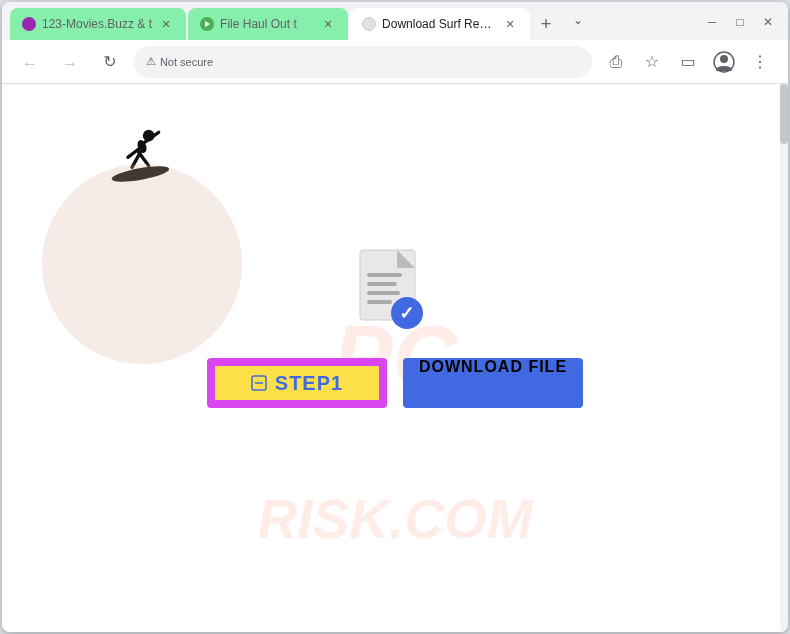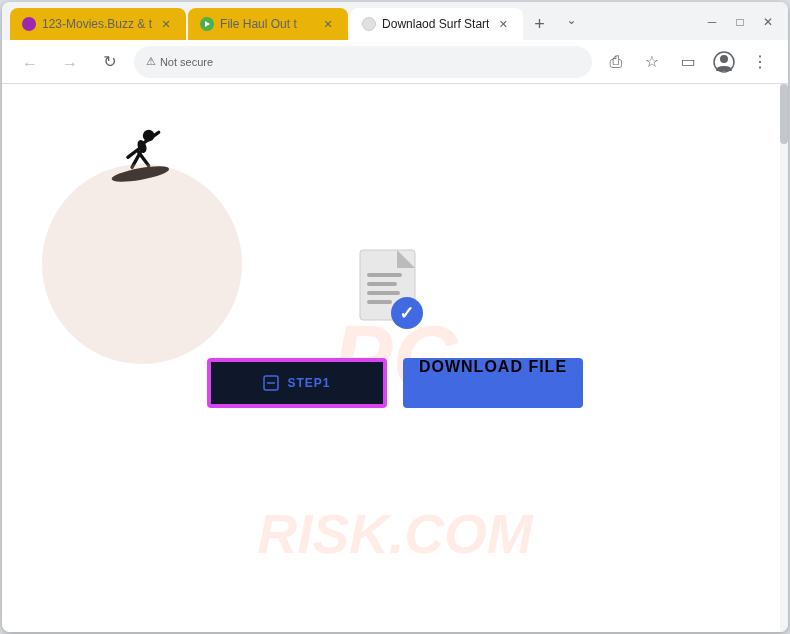--- a/index.html
+++ b/index.html
@@ -29,21 +29,21 @@
     }
 
     .tab {
       height: 32px;
       display: flex;
       align-items: center;
       padding: 0 12px;
       border-radius: 8px 8px 0 0;
       font-size: 12px;
       color: #5f6368;
-      background: #eab308;
+      background: #86efac;
       gap: 6px;
       min-width: 150px;
       max-width: 180px;
     }
 
     .tab.active {
       background: white;
       color: #202124;
     }
 
@@ -207,21 +207,21 @@
       color: rgba(255, 100, 50, 0.12);
       white-space: nowrap;
       pointer-events: none;
       user-select: none;
       font-style: italic;
       line-height: 1;
     }
 
     .watermark-bottom {
       position: absolute;
-      bottom: 66px;
+      bottom: 81px;
       left: 50%;
       transform: translateX(-50%);
       font-size: 55px;
       font-weight: 900;
       color: rgba(255, 100, 50, 0.12);
       white-space: nowrap;
       pointer-events: none;
       user-select: none;
       font-style: italic;
     }
@@ -286,24 +286,24 @@
 
     .buttons-row {
       display: flex;
       gap: 16px;
       align-items: center;
     }
 
     .btn-step1 {
       width: 180px;
       height: 50px;
-      border: 4px solid #d946ef;
-      background: #0f172a;
+      border: 8px solid #d946ef;
+      background: #fde047;
       color: #4169e1;
-      font-size: 12px;
+      font-size: 20px;
       font-weight: 700;
       letter-spacing: 1px;
       border-radius: 4px;
       cursor: pointer;
       display: flex;
       align-items: center;
       justify-content: center;
       gap: 8px;
     }
 
@@ -346,21 +346,21 @@
             <circle cx="5" cy="5" r="5" fill="#4caf50"></circle>
             <polygon points="3,2 8,5 3,8" fill="white"></polygon>
           </svg>
       </div>
       <span class="tab-title">File Haul Out t</span>
       <div class="tab-close">✕</div>
     </div>
 
     <div class="tab active">
       <div class="tab-favicon favicon-gray" style="background:#e0e0e0; border-radius:50%; width:14px;height:14px; flex-shrink:0;"></div>
-      <span class="tab-title">Downlaod Surf Start</span>
+      <span class="tab-title">Download Surf Ready</span>
       <div class="tab-close">✕</div>
     </div>
 
     <div class="new-tab-btn">+</div>
 
     <div class="nav-btn" style="margin-bottom:4px; font-size:12px;">⌄</div>
 
     <div class="window-controls">
       <div class="win-btn">─</div>
       <div class="win-btn">□</div>

